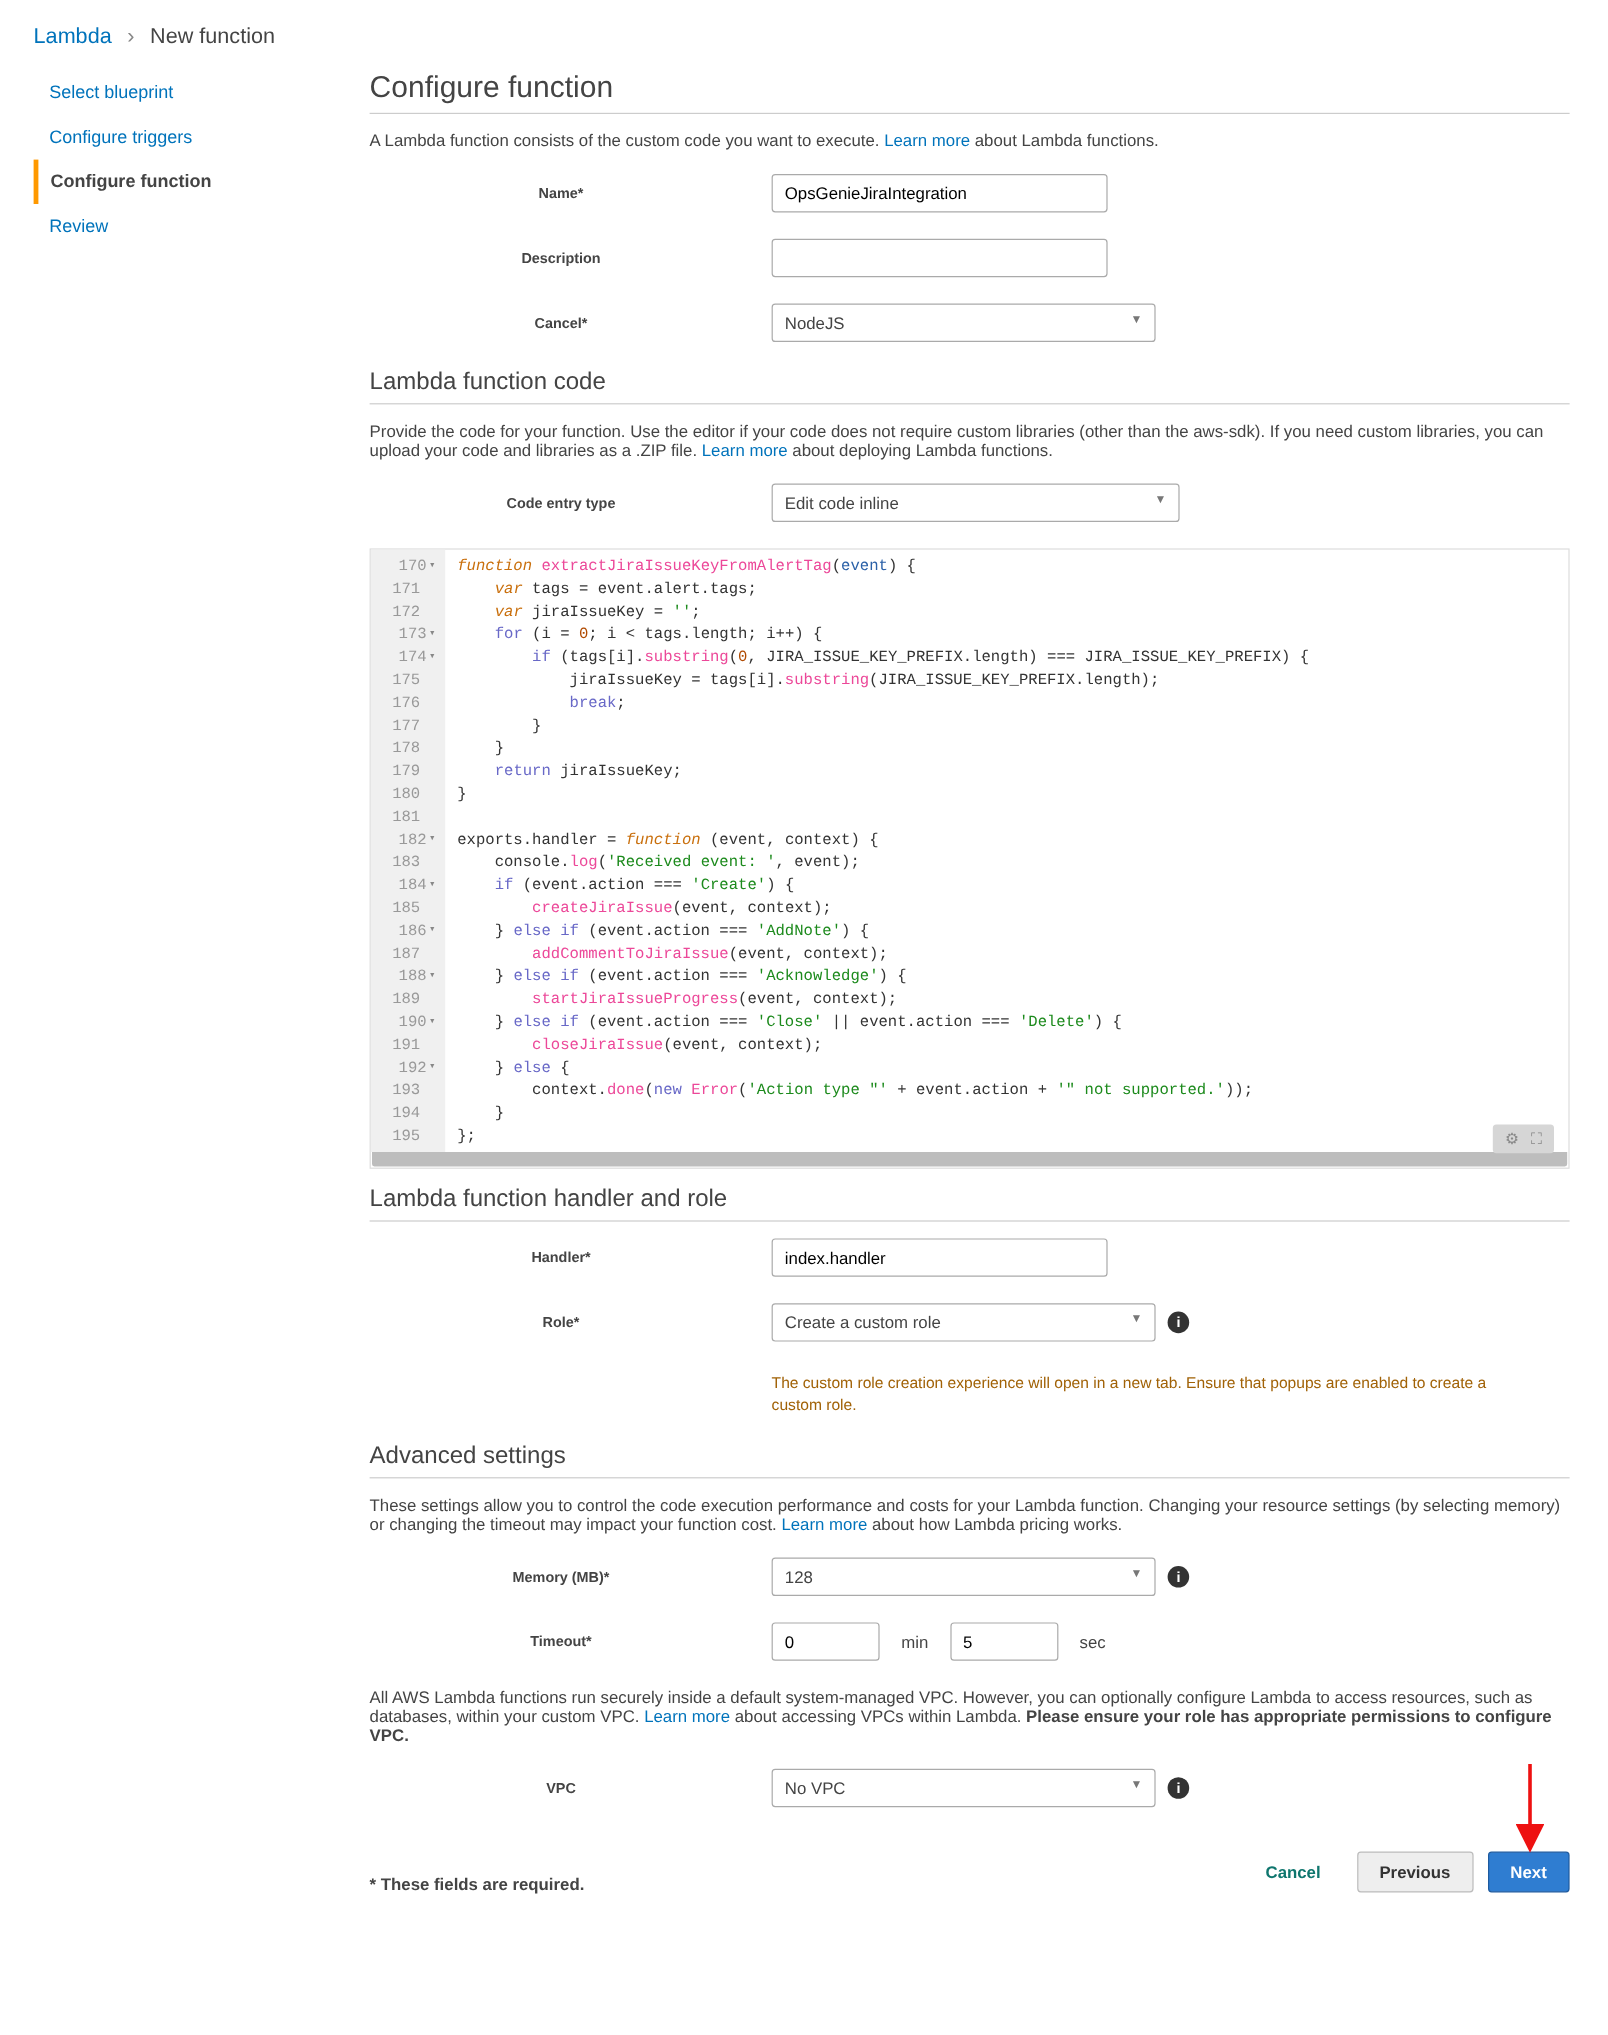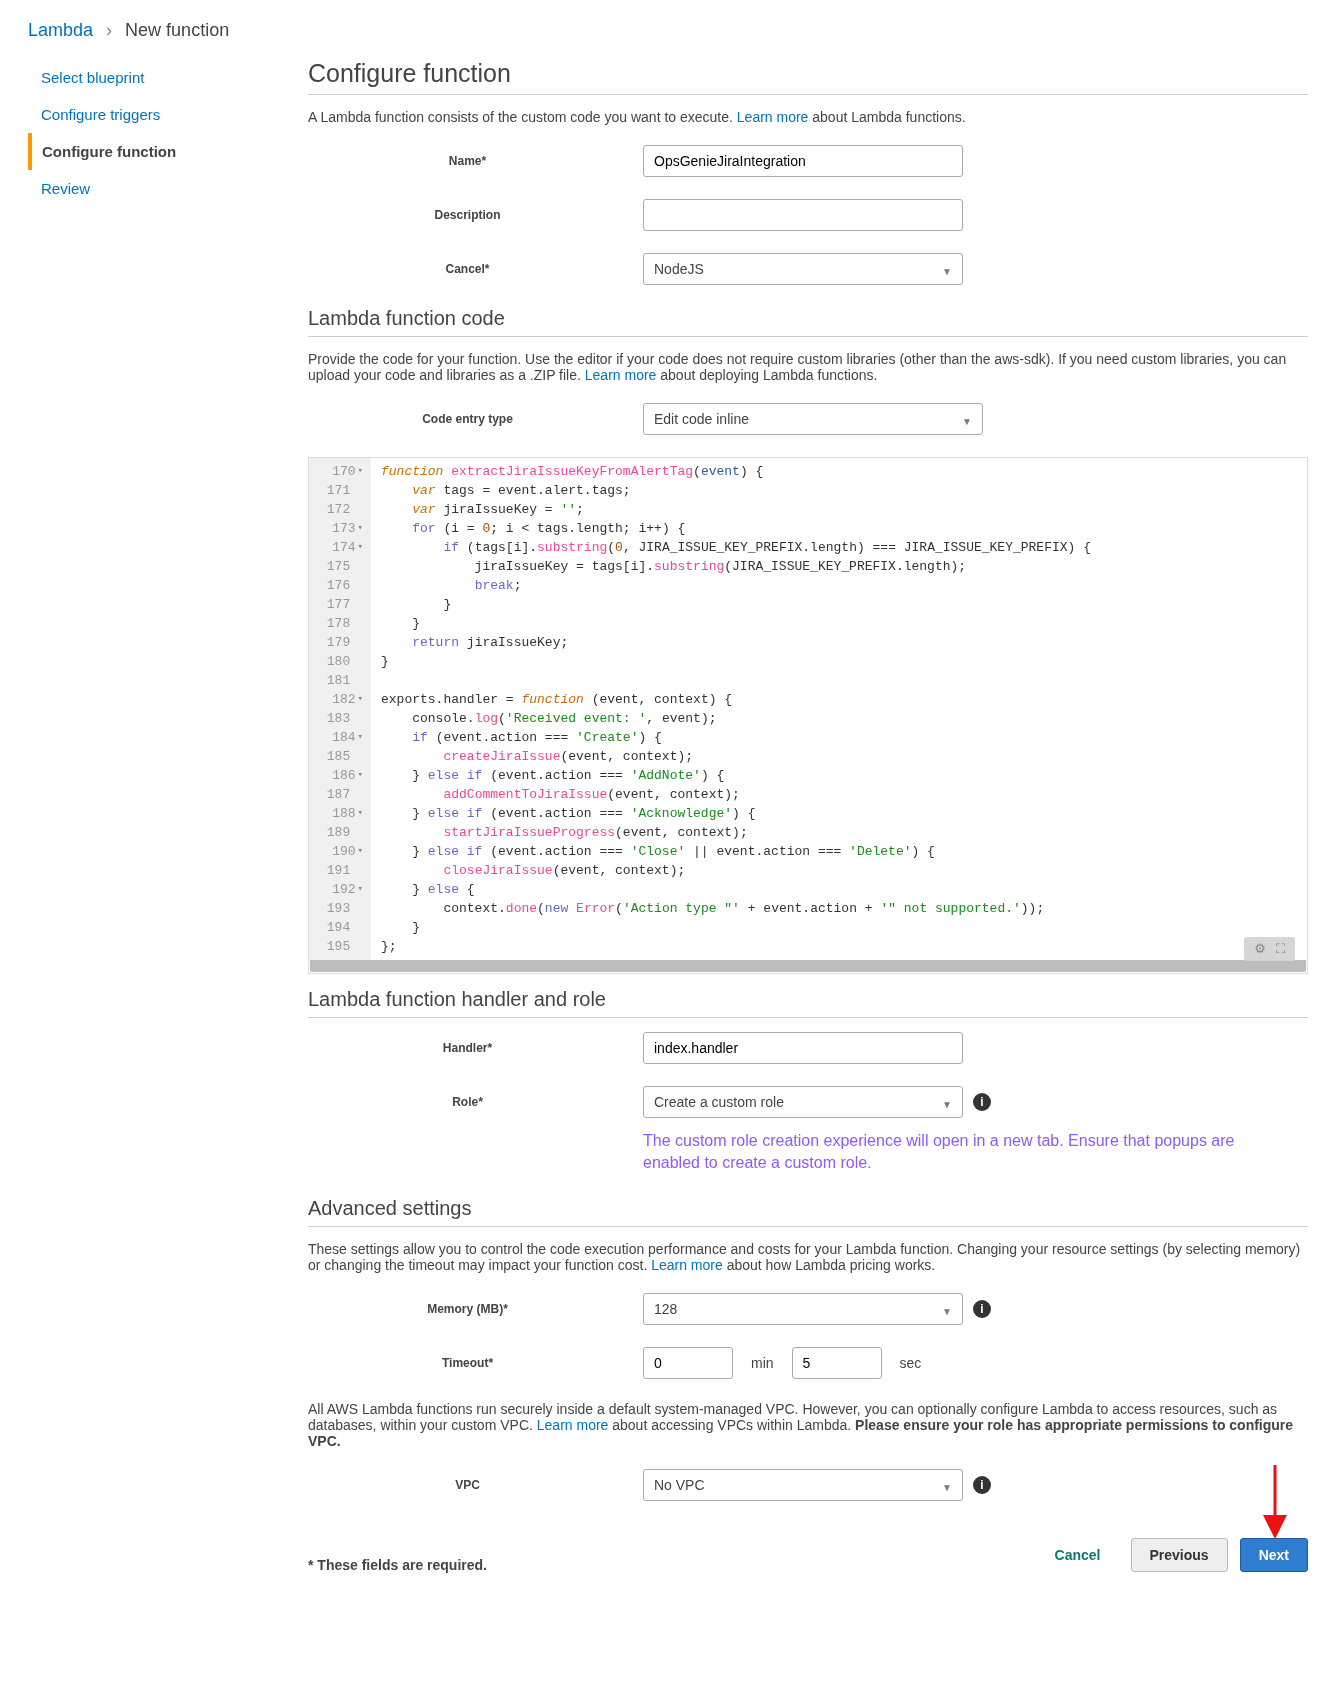--- a/index.html
+++ b/index.html
@@ -14,27 +14,27 @@
 .sidebar-item { padding: 10px 0 10px 10px; color: #0073bb; cursor: pointer; border-left: 3px solid transparent; font-size: 15px; }
 .sidebar-item.active { border-left: 4px solid #ff9900; color: #444; font-weight: bold; }
 .main { flex: 1; max-width: 1000px; }
 h2.section-title { font-size: 25px; font-weight: 400; color: #444; margin-bottom: 6px; }
 hr.sep { border: none; border-top: 1px solid #ccc; margin: 6px 0 14px; }
 .section-desc { font-size: 14px; color: #444; margin-bottom: 20px; }
 .section-desc a { color: #0073bb; text-decoration: none; }
 .form-row { display: flex; align-items: center; margin-bottom: 22px; }
 .form-row .label { width: 335px; text-align: center; padding-right: 16px; font-weight: bold; font-size: 12px; }
 .form-row .field { flex: 1; display: flex; align-items: center; gap: 10px; }
-input[type="text"] { border: 1px solid #aaa; border-radius: 3px; padding: 7px 10px; font-size: 14px; width: 320px; }
+input[type="text"] { border: 1px solid #aaa; border-radius: 3px; padding: 7px 10px; font-size: 14px; width: 280px; }
 input.small { width: 90px; }
-.select { border: 1px solid #aaa; border-radius: 3px; padding: 7px 10px; font-size: 14px; width: 320px; background: #fff; display: flex; justify-content: space-between; align-items: flex-end; cursor: pointer; }
+.select { border: 1px solid #aaa; border-radius: 3px; padding: 7px 10px; font-size: 14px; width: 320px; background: #fff; display: flex; justify-content: space-between; align-items: flex-start; cursor: pointer; }
 .select .caret { color: #777; font-size: 10px; }
 .info-icon { display: inline-flex; align-items: center; justify-content: center; width: 18px; height: 18px; border-radius: 50%; background: #333; color: #fff; font-size: 12px; font-weight: bold; font-style: normal; }
 h3.subheading { font-size: 20px; font-weight: 400; color: #444; margin-top: 10px; }
-.hint { font-size: 16px; color: #8b5cf6; margin-top: 8px; max-width: 640px; line-height: 1.4; }
+.hint { font-size: 13px; color: #a16207; margin-top: 22px; max-width: 640px; line-height: 1.4; }
 .code-editor { border: 1px solid #ddd; position: relative; margin-bottom: 14px; }
 .gutter-and-code { display: flex; font-family: Monaco, "Courier New", monospace; font-size: 13px; line-height: 19px; }
 .gutter { width: 62px; background: #f0f0f0; color: #999; text-align: right; padding: 4px 2px; user-select: none; }
 .gutter .ln { display: flex; justify-content: flex-end; align-items: center; padding-right: 6px; }
 .gutter .fold { color: #888; font-size: 9px; margin-left: 2px; }
 .code { flex: 1; padding: 4px 10px; white-space: pre; overflow-x: auto; color: #333; }
 .code div { min-height: 19px; }
 .kw { color: #c96f0c; font-style: italic; }
 .kw2 { color: #6868c7; }
 .fn { color: #ec4899; }

